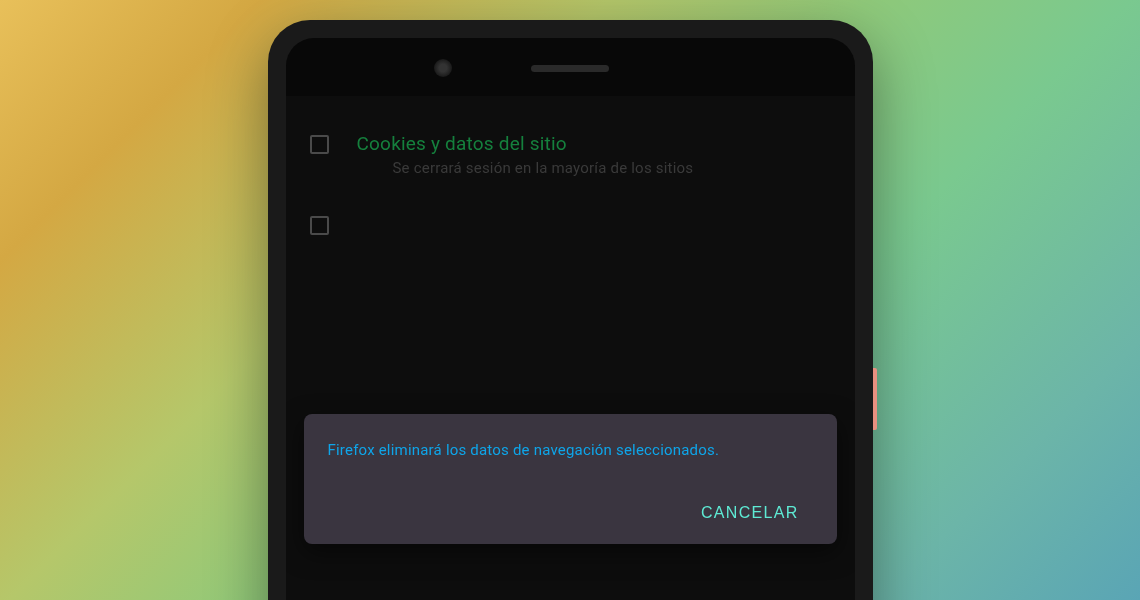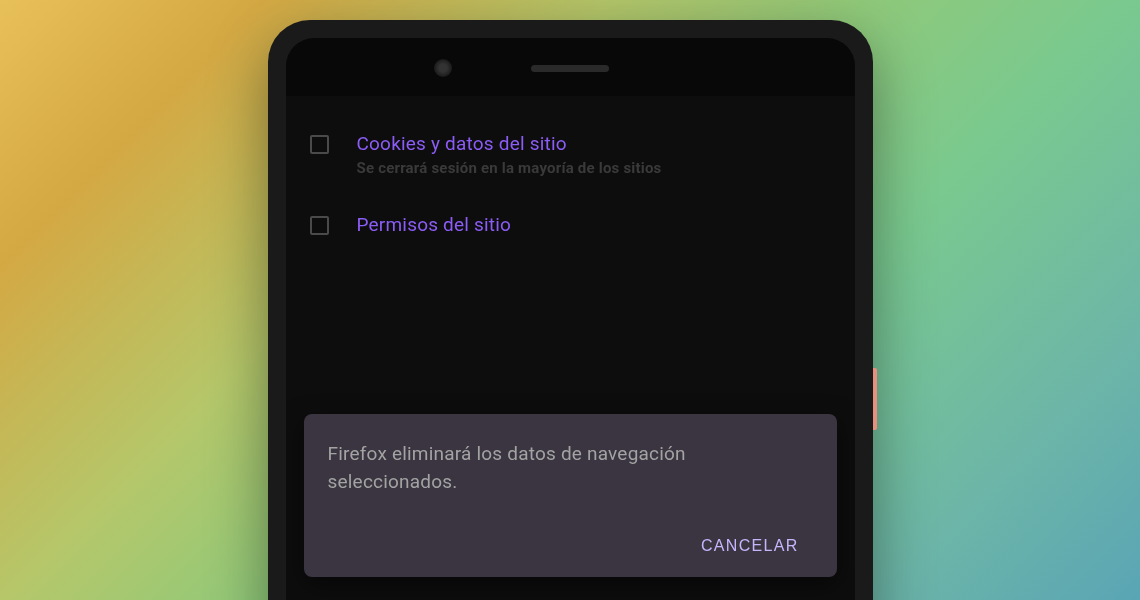--- a/index.html
+++ b/index.html
@@ -87,63 +87,64 @@
       border-radius: 2px;
       margin-top: 3px;
       flex-shrink: 0;
     }
     
     .option-text {
       flex: 1;
     }
     
     .option-title {
-      color: #8b5cf6;
+      color: #15803d;
       font-size: 19px;
       font-weight: 400;
       letter-spacing: 0.2px;
       margin-bottom: 4px;
     }
     
     .option-subtitle {
       color: #3a3a3a;
       font-size: 15px;
-      font-weight: 700;
+      font-weight: 400;
       letter-spacing: 0.2px;
+      margin-left: 36px;
     }
     
     .dialog {
       position: absolute;
       left: 18px;
       right: 18px;
       top: 318px;
       background: #3a3540;
       border-radius: 8px;
       padding: 26px 24px 14px 24px;
       box-shadow: 0 8px 24px rgba(0,0,0,0.5);
     }
     
     .dialog-message {
-      color: #a3a3a3;
-      font-size: 19px;
+      color: #0ea5e9;
+      font-size: 15px;
       line-height: 1.45;
       font-weight: 400;
       letter-spacing: 0.2px;
       margin-bottom: 34px;
     }
     
     .dialog-buttons {
       display: flex;
       justify-content: flex-end;
       gap: 34px;
       padding-right: 10px;
     }
     
     .dialog-button {
-      color: #c4b5fd;
+      color: #5eead4;
       font-size: 16px;
       font-weight: 500;
       letter-spacing: 1.3px;
       background: none;
       border: none;
       cursor: pointer;
       padding: 8px 4px;
     }
     
     .power-button {
@@ -172,23 +173,20 @@
           <div class="checkbox"></div>
           <div class="option-text">
             <div class="option-title">Cookies y datos del sitio</div>
             <div class="option-subtitle">Se cerrará sesión en la mayoría de los sitios</div>
           </div>
         </div>
 
 
         <div class="option-row">
           <div class="checkbox"></div>
-          <div class="option-text">
-            <div class="option-title">Permisos del sitio</div>
-          </div>
         </div>
 
       </div>
 
       <div class="dialog">
         <div class="dialog-message">Firefox eliminará los datos de navegación seleccionados.</div>
         <div class="dialog-buttons">
           <button class="dialog-button">CANCELAR</button>
         </div>
       </div>

